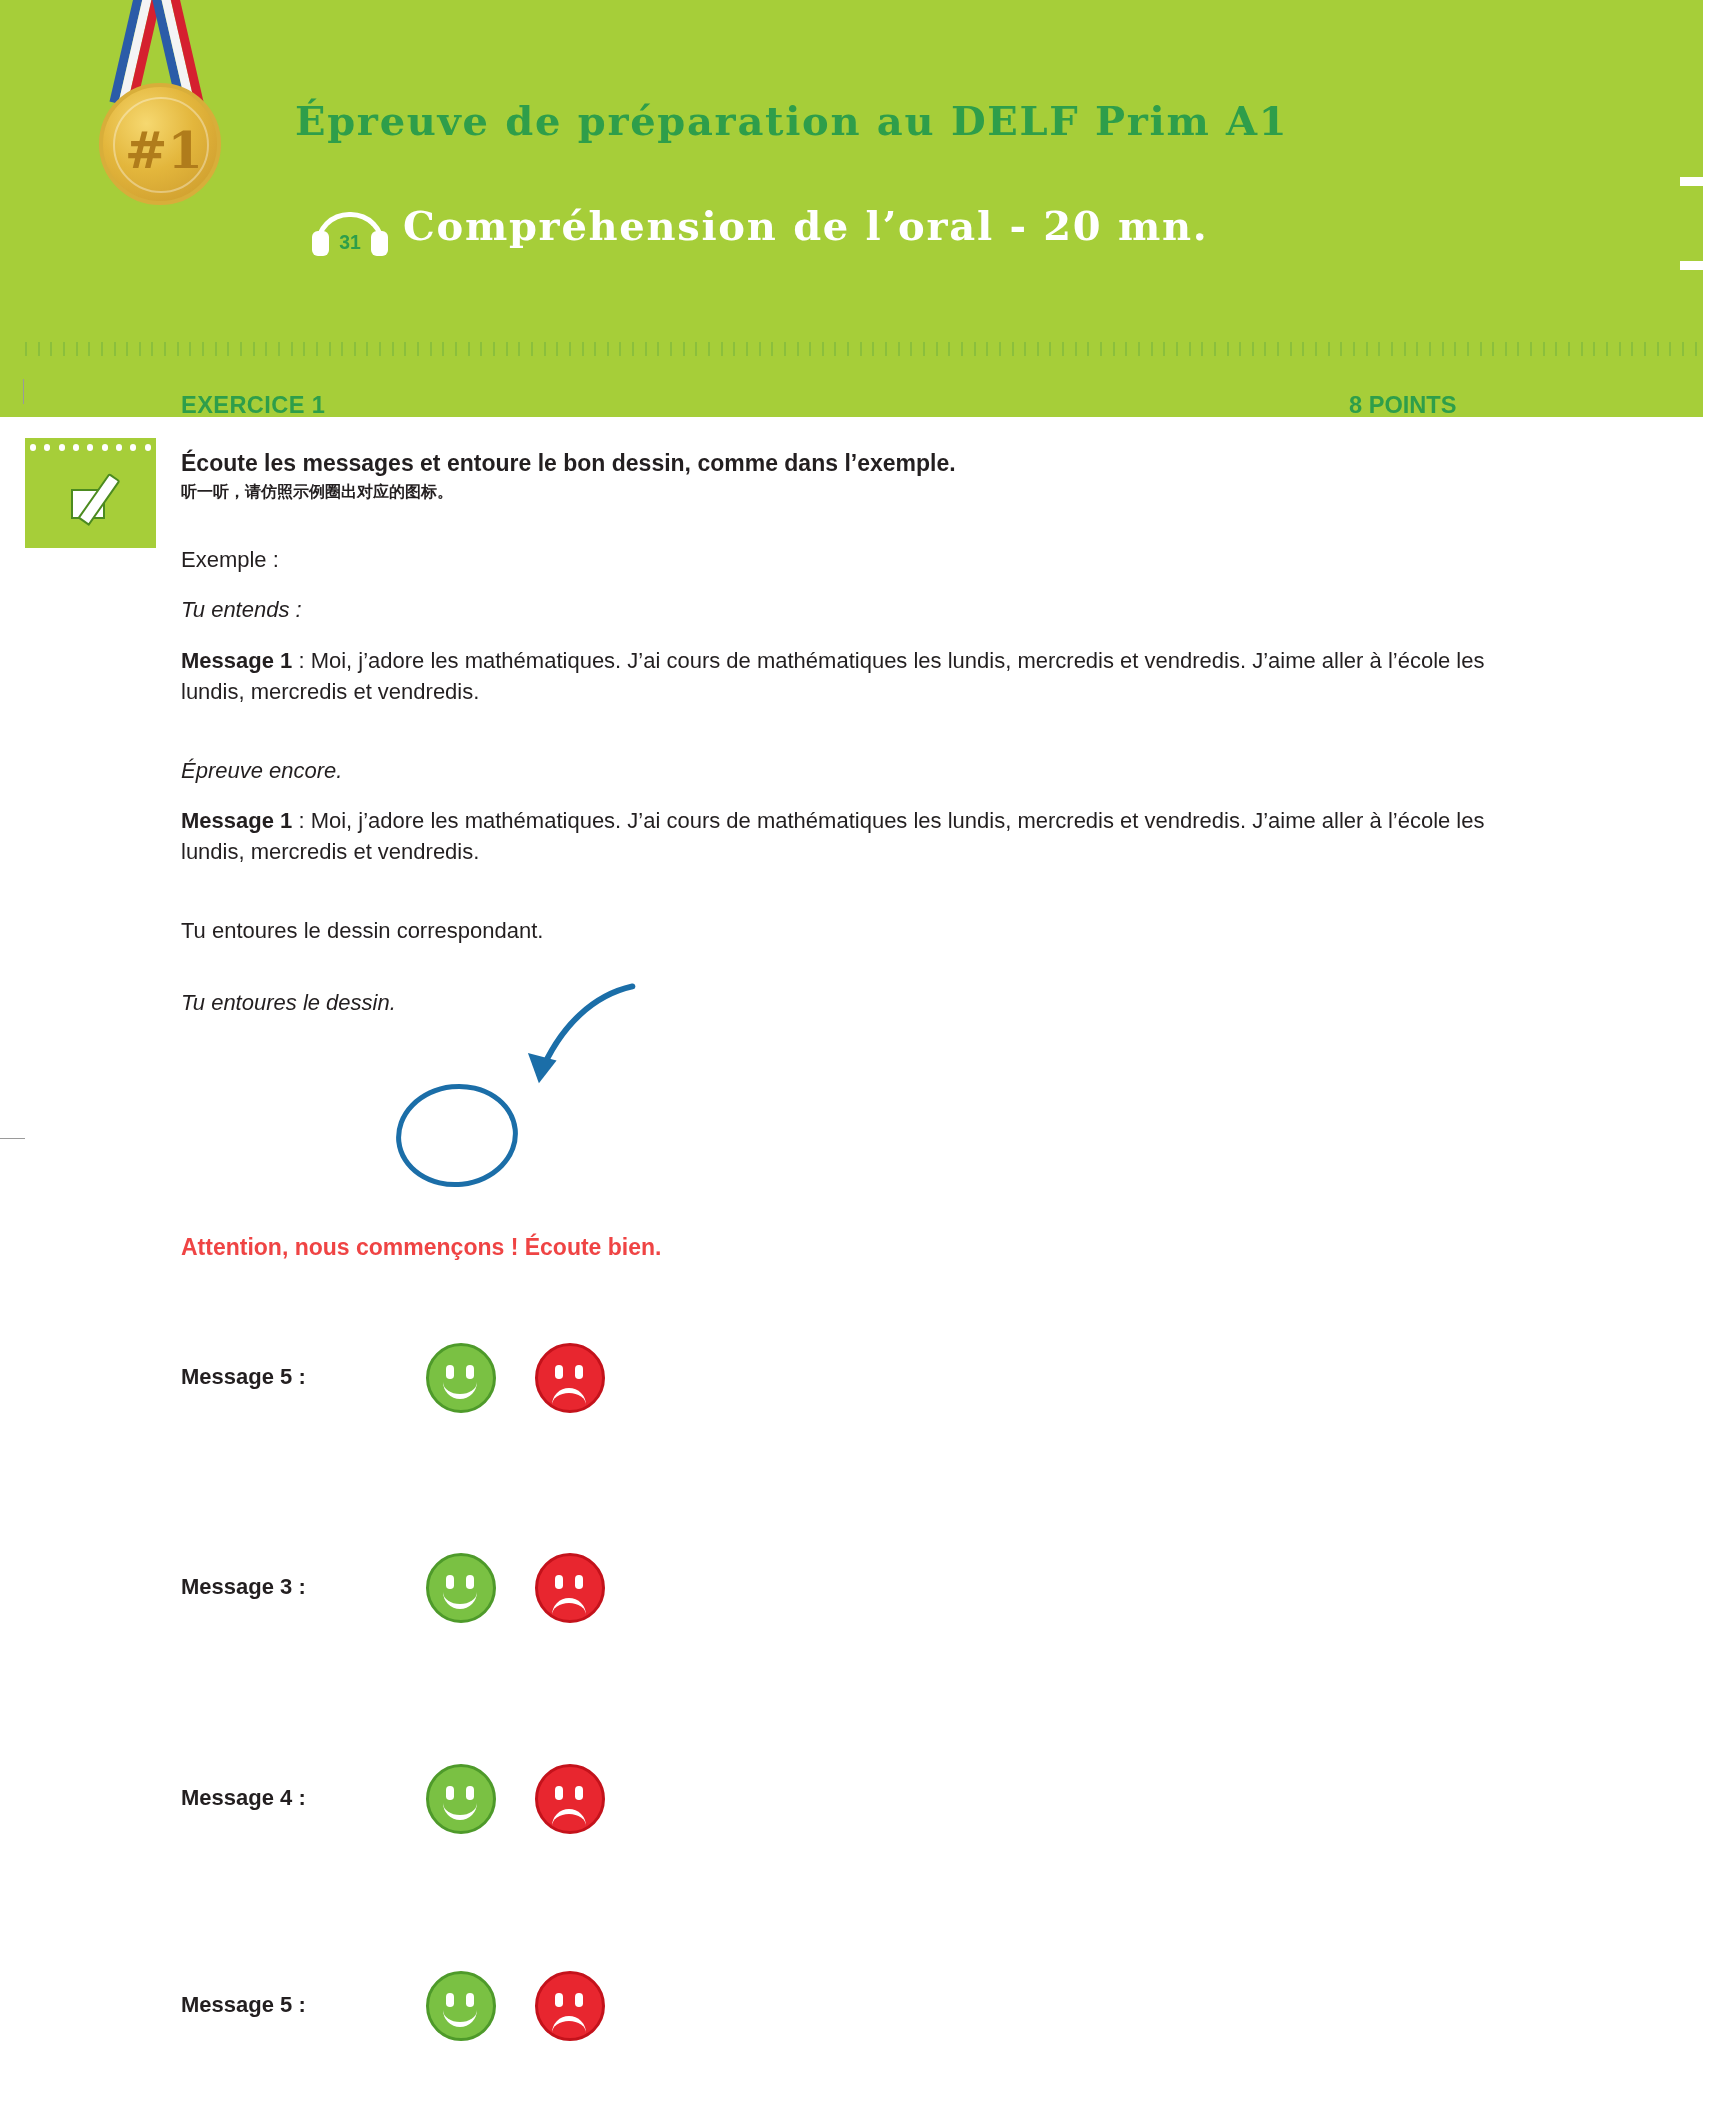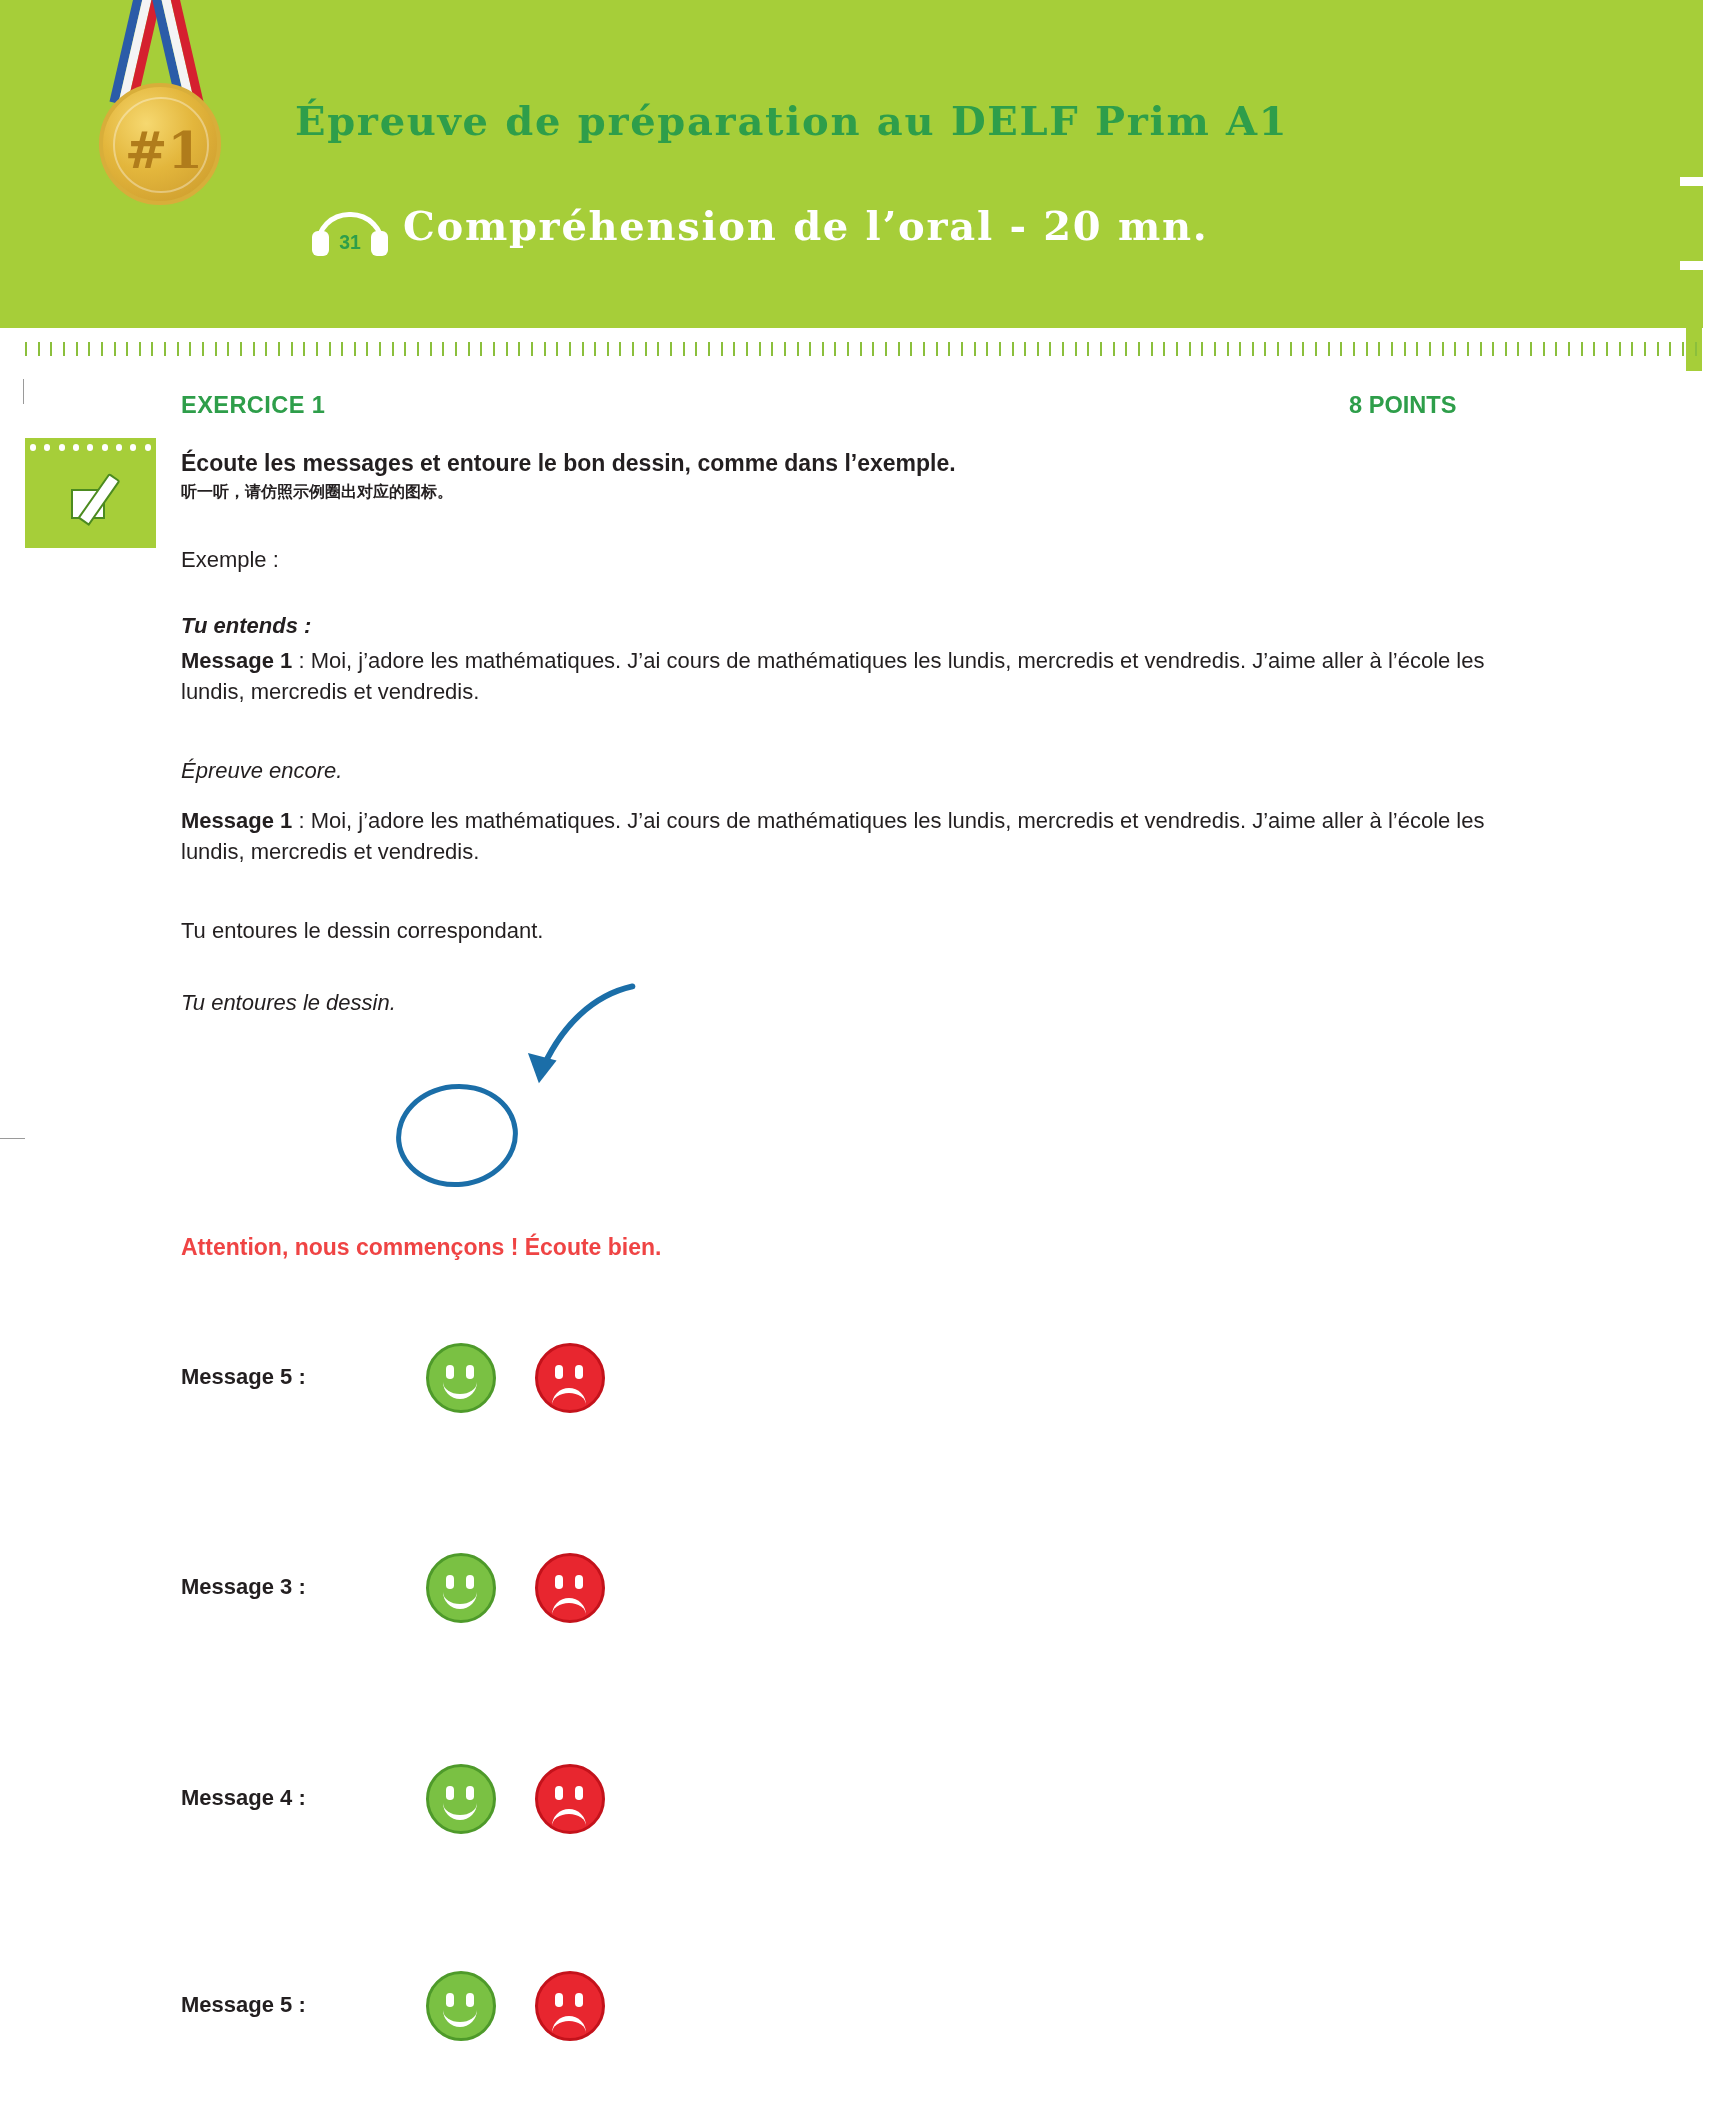--- a/index.html
+++ b/index.html
@@ -17,21 +17,21 @@
     background: #ffffff;
     overflow: hidden;
   }
 
   
   .header-band {
     position: absolute;
     left: 0;
     top: 0;
     width: 1703px;
-    height: 328px;
+    height: 417px;
     background: #a6ce39;
   }
   .header-band-inner {
     position: absolute;
     left: 0; top: 0; right: 0; bottom: 0;
   }
   .header-title {
     position: absolute;
     left: 295px;
     top: 97px;
@@ -555,21 +555,21 @@
         <div class="dot" style="left:115px"></div>
       </div>
     <div class="sheet"></div>
     <div class="pencil"></div>
   </div>
 
   <div class="body-text instr" style="top:447px;">Écoute les messages et entoure le bon dessin, comme dans l’exemple.</div>
   <div class="body-text cn" style="top:481px;">听一听，请仿照示例圈出对应的图标。</div>
 
   <div class="body-text" style="top:544px;">Exemple :</div>
-  <div class="body-text ital" style="top:610px;font-weight:bold;">Tu entends :</div>
+  <div class="body-text ital" style="top:594px;">Tu entends :</div>
 
   <div class="body-text" style="top:645px;">
     <span class="bold">Message 1</span><span> : Moi, j’adore les mathématiques. J’ai cours de mathématiques les lundis, mercredis et vendredis. J’aime aller à l’école les lundis, mercredis et vendredis.</span>
   </div>
 
   <div class="body-text ital" style="top:755px;">Épreuve encore.</div>
 
   <div class="body-text" style="top:805px;">
     <span class="bold">Message 1</span><span> : Moi, j’adore les mathématiques. J’ai cours de mathématiques les lundis, mercredis et vendredis. J’aime aller à l’école les lundis, mercredis et vendredis.</span>
   </div>

